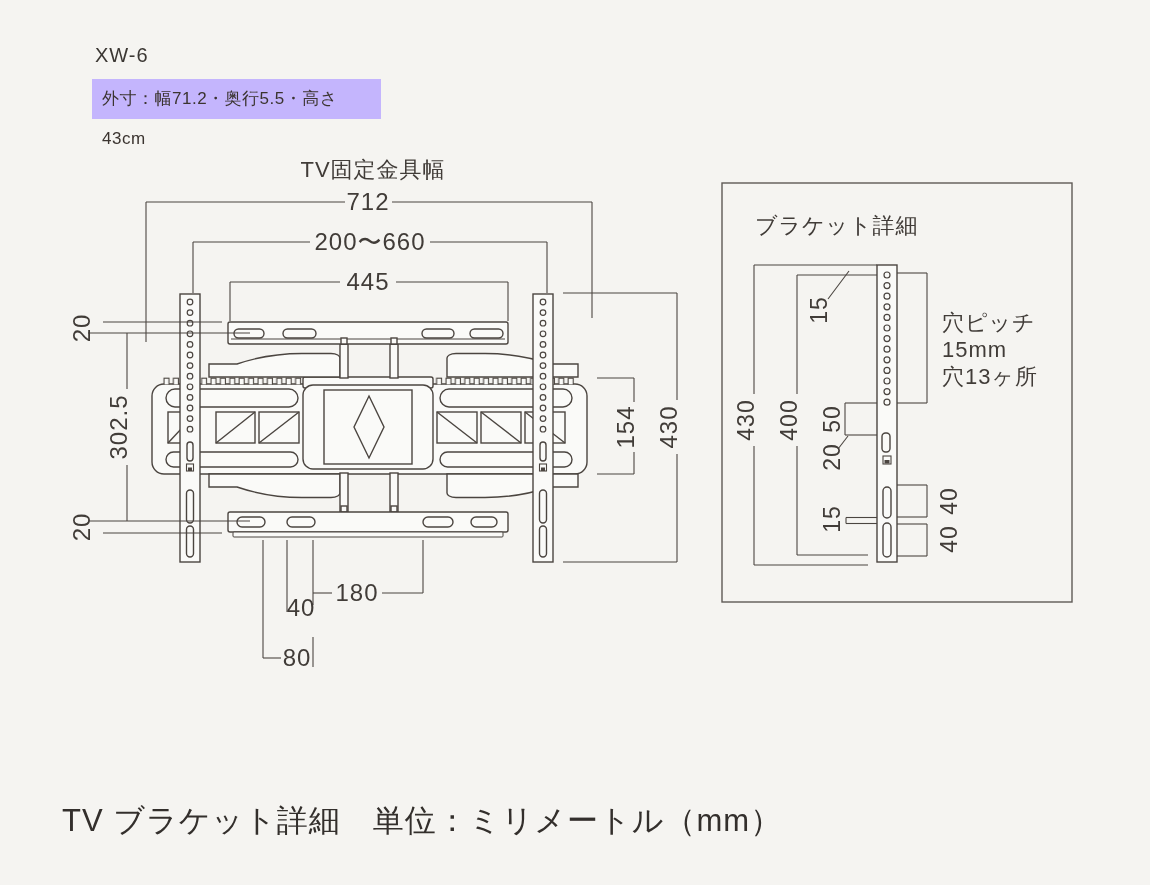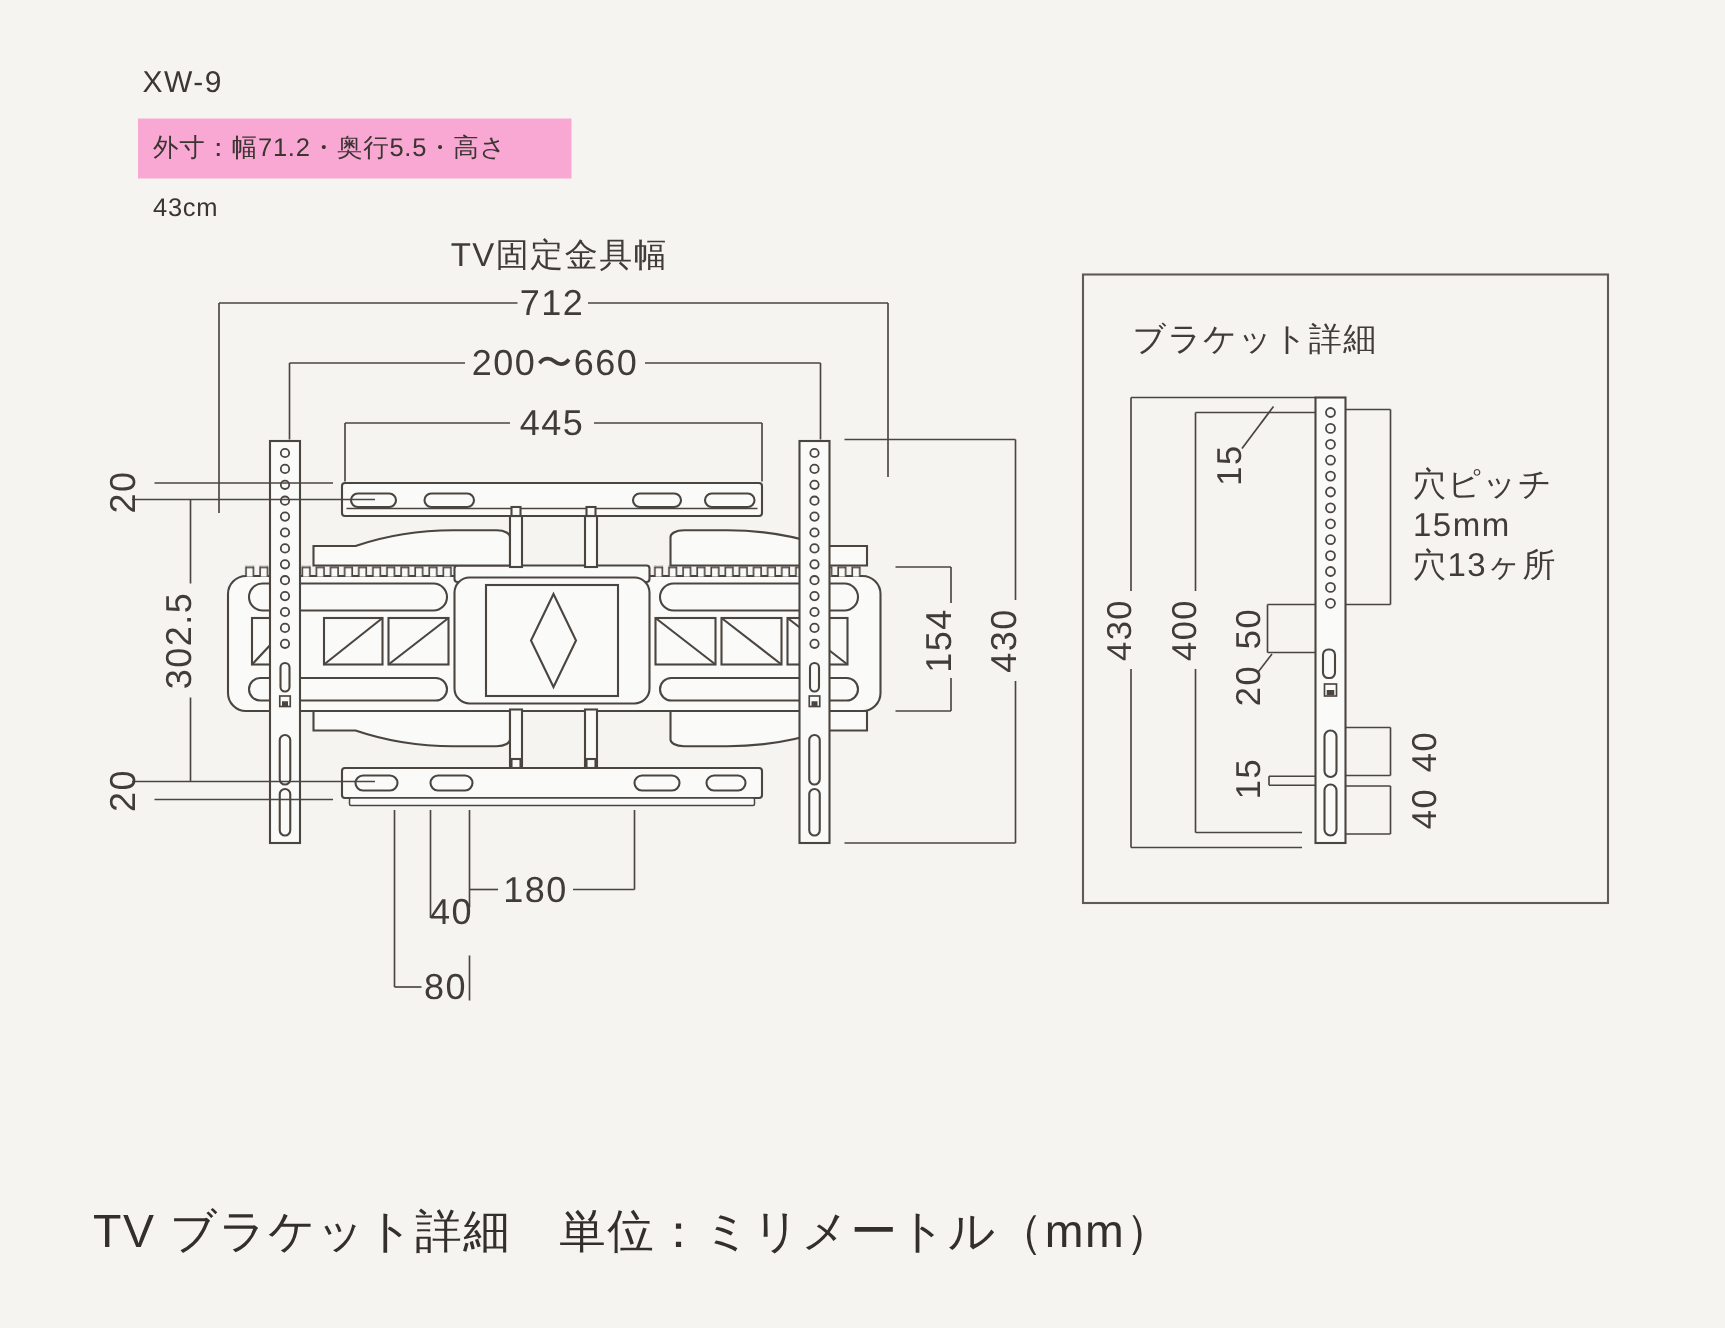--- a/index.html
+++ b/index.html
@@ -12,21 +12,21 @@
     overflow:hidden;
   }
   .stage{position:absolute;inset:0;width:1150px;height:885px;}
   .model{
     position:absolute;left:95px;top:44px;
     font-size:20px;letter-spacing:1px;color:#3b3733;
   }
   .outer-dims{
     position:absolute;left:92px;top:79px;
     width:289px;height:40px;line-height:40px;
-    background:#f9a8d4;
+    background:#c4b5fd;
     font-size:17px;color:#3b3430;
     padding-left:10px;box-sizing:border-box;
     letter-spacing:0.5px;
   }
   .caption{
     position:absolute;left:62px;top:800px;
     font-size:31px;color:#332f2c;letter-spacing:1px;
   }
   svg{position:absolute;left:0;top:0;}
   svg text{
@@ -36,21 +36,21 @@
   .dim-num{font-size:24px;letter-spacing:1px;}
   .dim-num-sm{font-size:23px;letter-spacing:1px;}
   .view-title{font-size:22px;letter-spacing:1px;}
   .note-txt{font-size:22px;letter-spacing:1px;}
 </style>
 </head>
 <body>
 
 <div class="stage">
 
-  <div class="model">XW-9</div>
+  <div class="model">XW-6</div>
   <div class="outer-dims">
     <span>外寸：幅71.2・奥行5.5・高さ43cm</span>
   </div>
 
   <svg width="1150" height="885" viewBox="0 0 1150 885">
     <defs>
       <pattern id="teeth" width="9.4" height="8" patternUnits="userSpaceOnUse" x="162" y="377">
         <rect x="2" y="1.2" width="5" height="7" fill="#fafaf8" stroke="#4b4540" stroke-width="1.1"></rect>
       </pattern>
     </defs>

